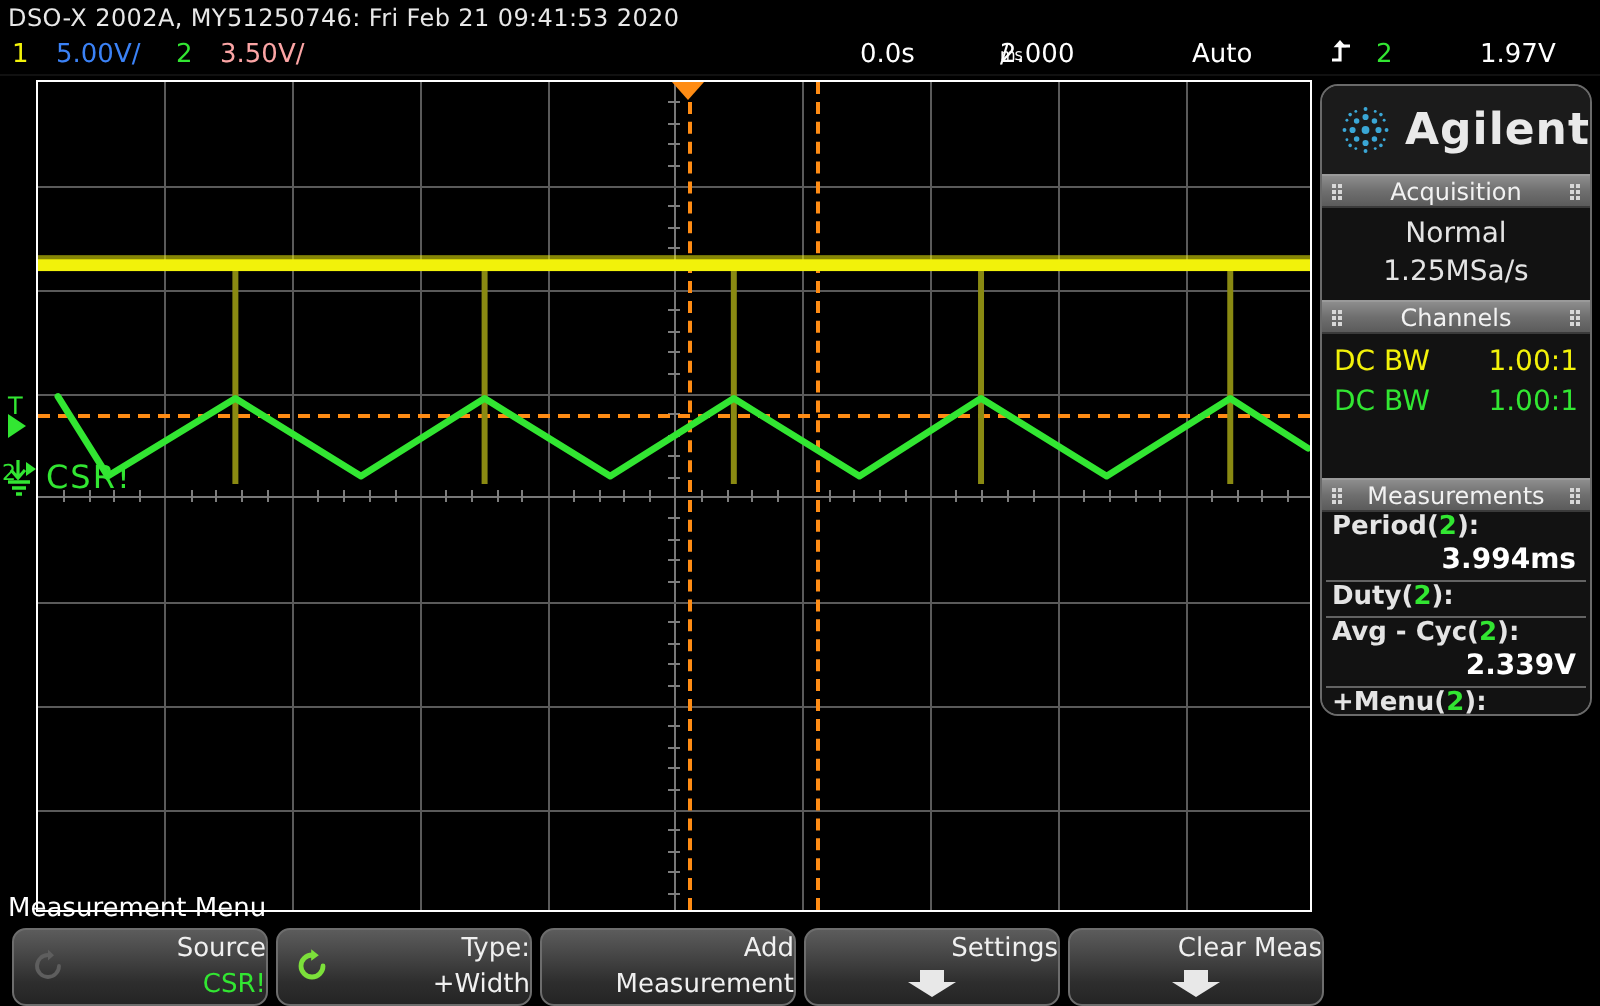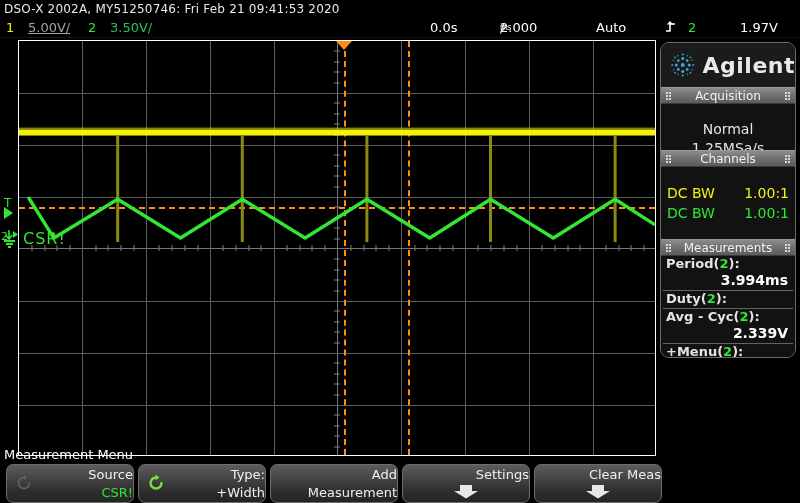--- a/index.html
+++ b/index.html
@@ -20,23 +20,23 @@
   }
 
   
   .statusbar {
     position: absolute; left: 0; top: 18px; width: 800px; height: 20px;
     background: #000; font-size: 13px; line-height: 20px; white-space: nowrap;
     border-bottom: 1px solid #111;
   }
   .statusbar span { position: absolute; top: 0; }
   .s-ch1n { left: 6px;  color: #f2f20a; }
-  .s-ch1v { left: 28px; color: #a3a3a3; text-decoration: underline; }
+  .s-ch1v { left: 28px; color: #3b82f6; }
   .s-ch2n { left: 88px; color: #32e632; }
-  .s-ch2v { left: 110px;color: #22c55e; }
+  .s-ch2v { left: 110px;color: #fca5a5; }
   .s-del  { left: 430px;color: #ffffff; }
   .s-tb   { left: 500px;color: #ffffff; }
   .s-mode { left: 596px;color: #ffffff; }
   .s-trg  { left: 664px;color: #ffffff; font-family:"DejaVu Sans Mono",monospace; }
   .s-tch  { left: 688px;color: #32e632; }
   .s-tlv  { left: 740px;color: #ffffff; }
   .sup { font-size: 8px; vertical-align: 2px; letter-spacing:-.5px;}
 
   
   .plot {
@@ -88,21 +88,21 @@
   }
   .sec-head {
     position:relative; height:17px;
     background: linear-gradient(to bottom,#8d8d8d 0%, #6f6f6f 50%, #5b5b5b 100%);
     color:#f2f2f2; font-size:12px; text-align:center; line-height:17px;
     border-top:1px solid #9a9a9a; border-bottom:1px solid #3a3a3a;
   }
   .grip { position:absolute; top:4px; width:5px; height:9px; }
   .grip.l { left:5px; } .grip.r { right:5px; }
   .grip i { position:absolute; width:2px; height:2px; background:#d8d8d8; }
-  .sec-body { background:#121212; padding:16px 4px; }
+  .sec-body { background:#121212; padding:4px 4px; }
   .acq-line { color:#e4e4e4; font-size:14px; text-align:center; line-height:19px; }
   .ch-row { display:flex; justify-content:space-between; font-size:14px; line-height:20px; padding:0 2px;}
   .ch1 { color:#f2f20a; } .ch2 { color:#32e632; }
   .meas-item { border-bottom:1px solid #636363; padding:0 3px 1px 3px;font-weight:bold; }
   .meas-item:first-child { }
   .meas-name { color:#e4e4e4; font-size:13px; line-height:16px; }
   .meas-name .cn { color:#32e632; }
   .meas-val { color:#ffffff; font-size:14px; line-height:17px; text-align:right; padding-right:2px;}
 
   

